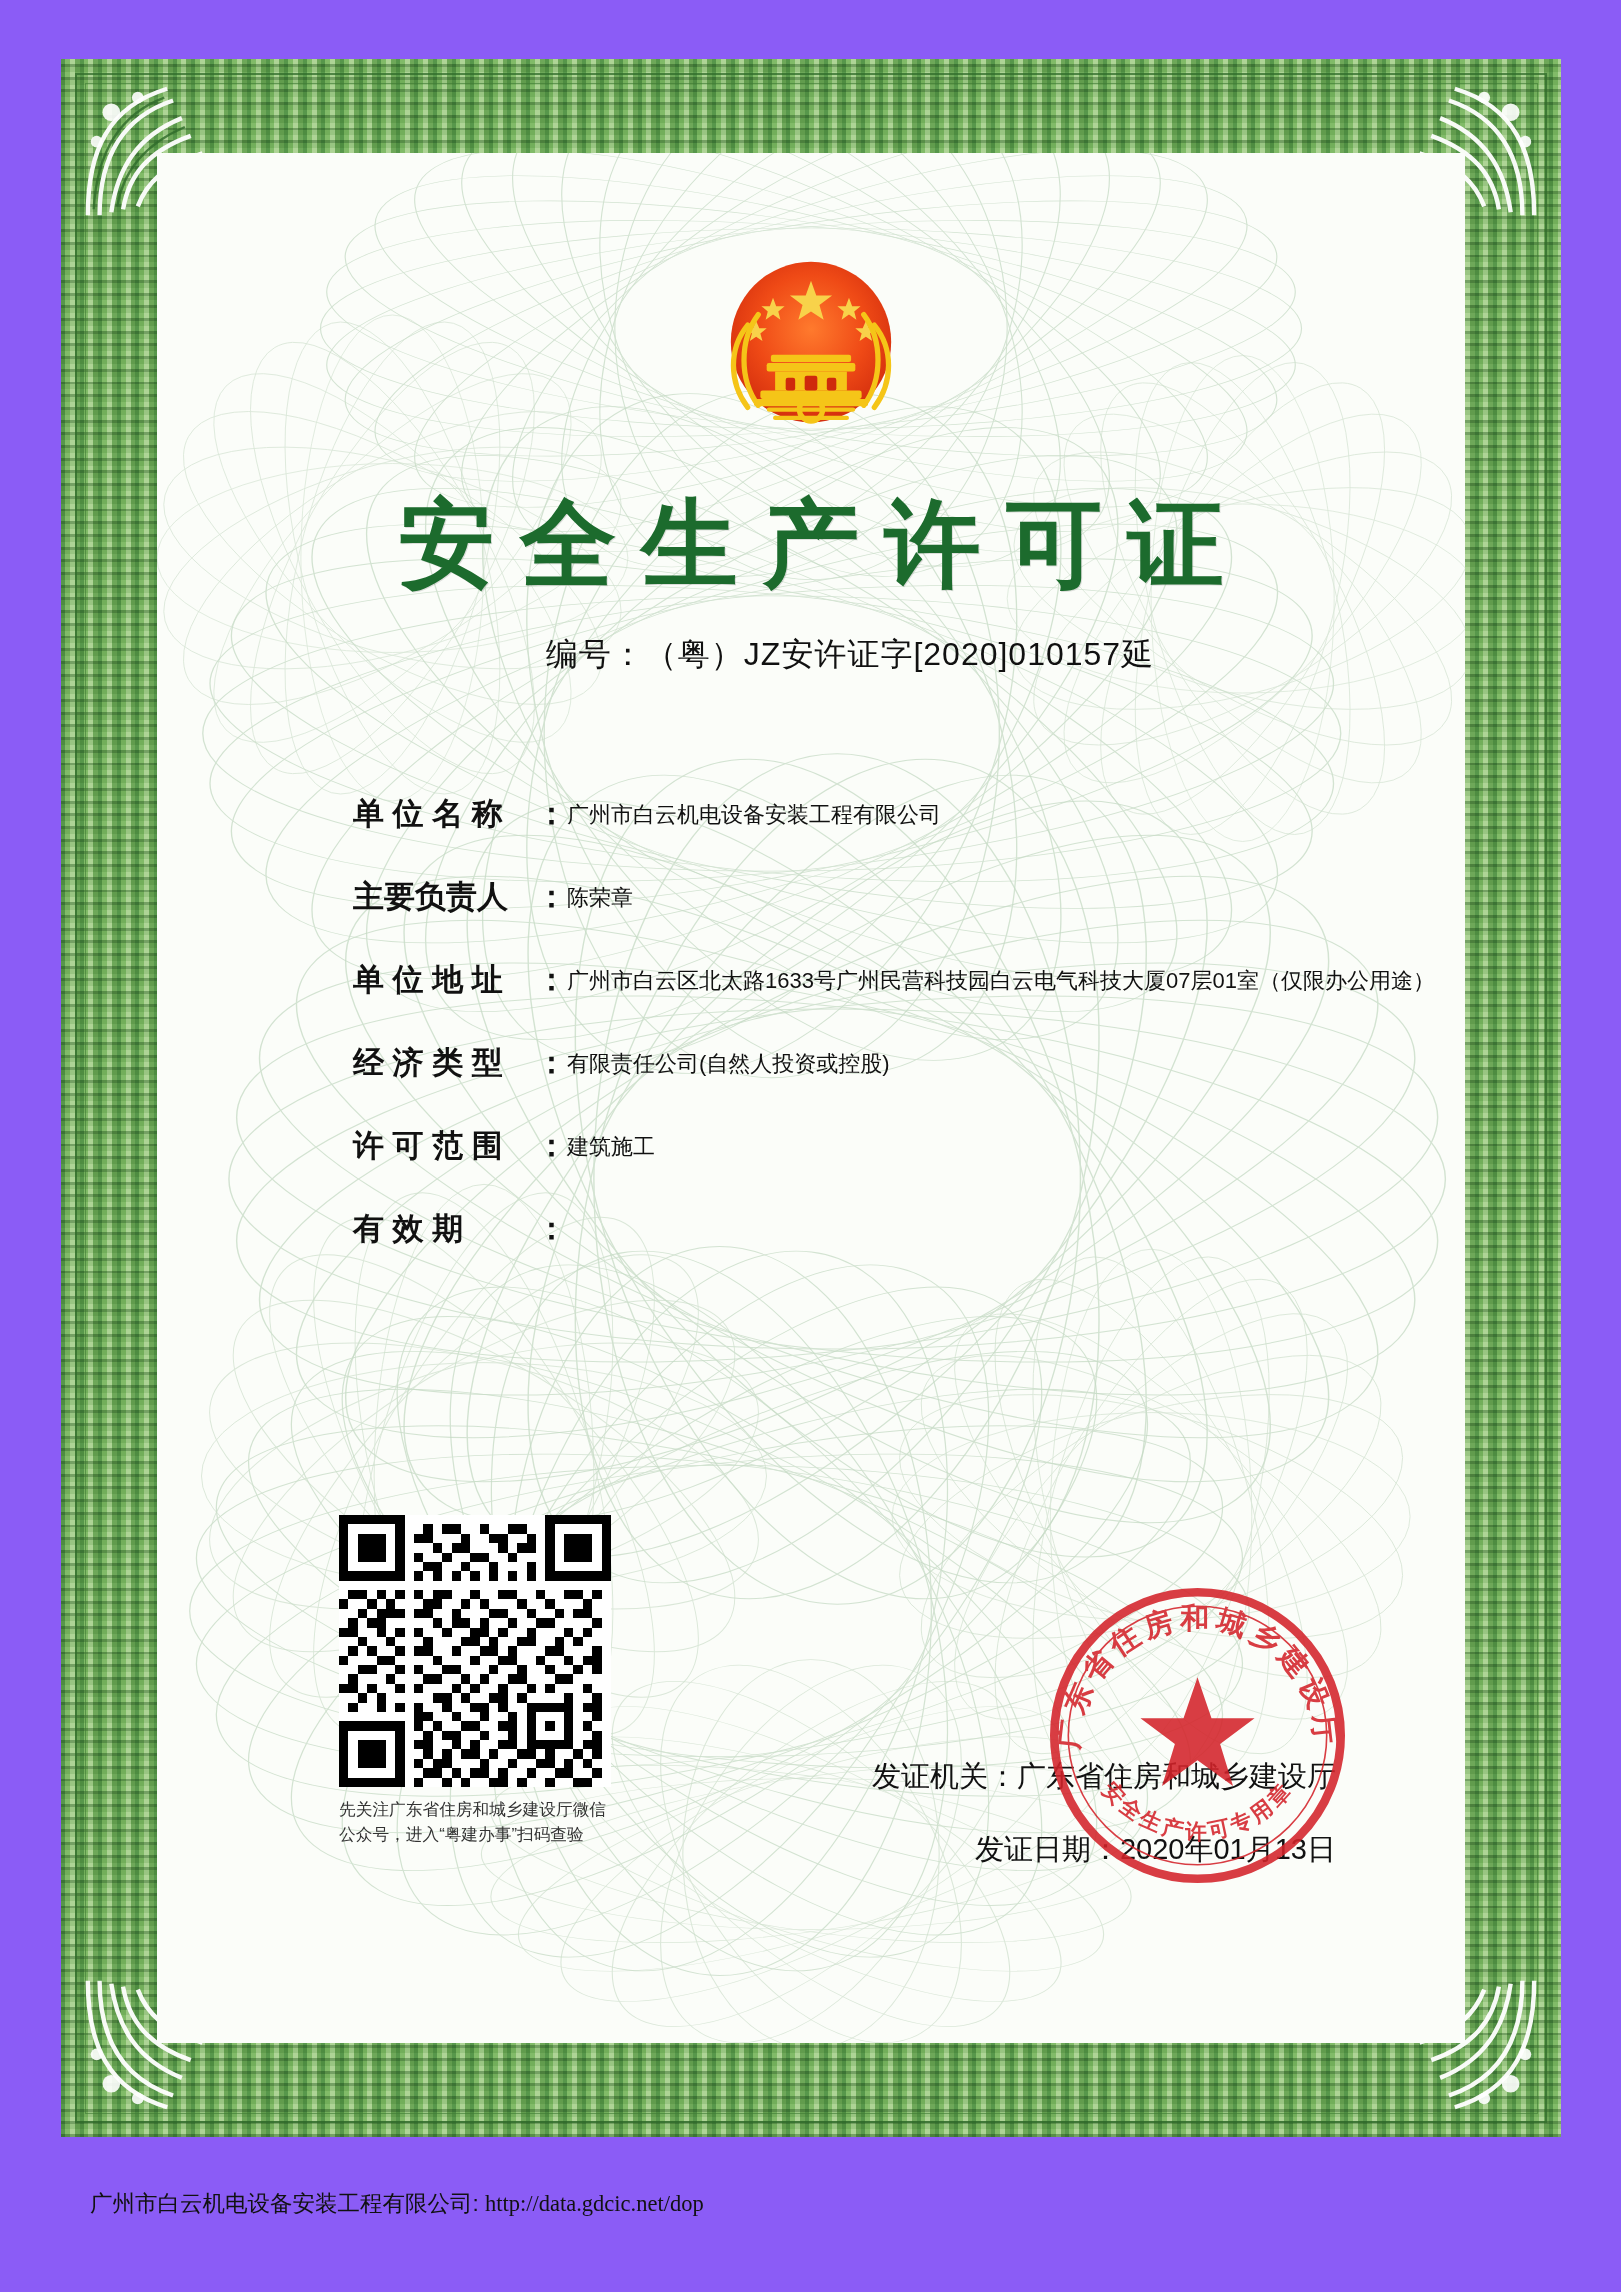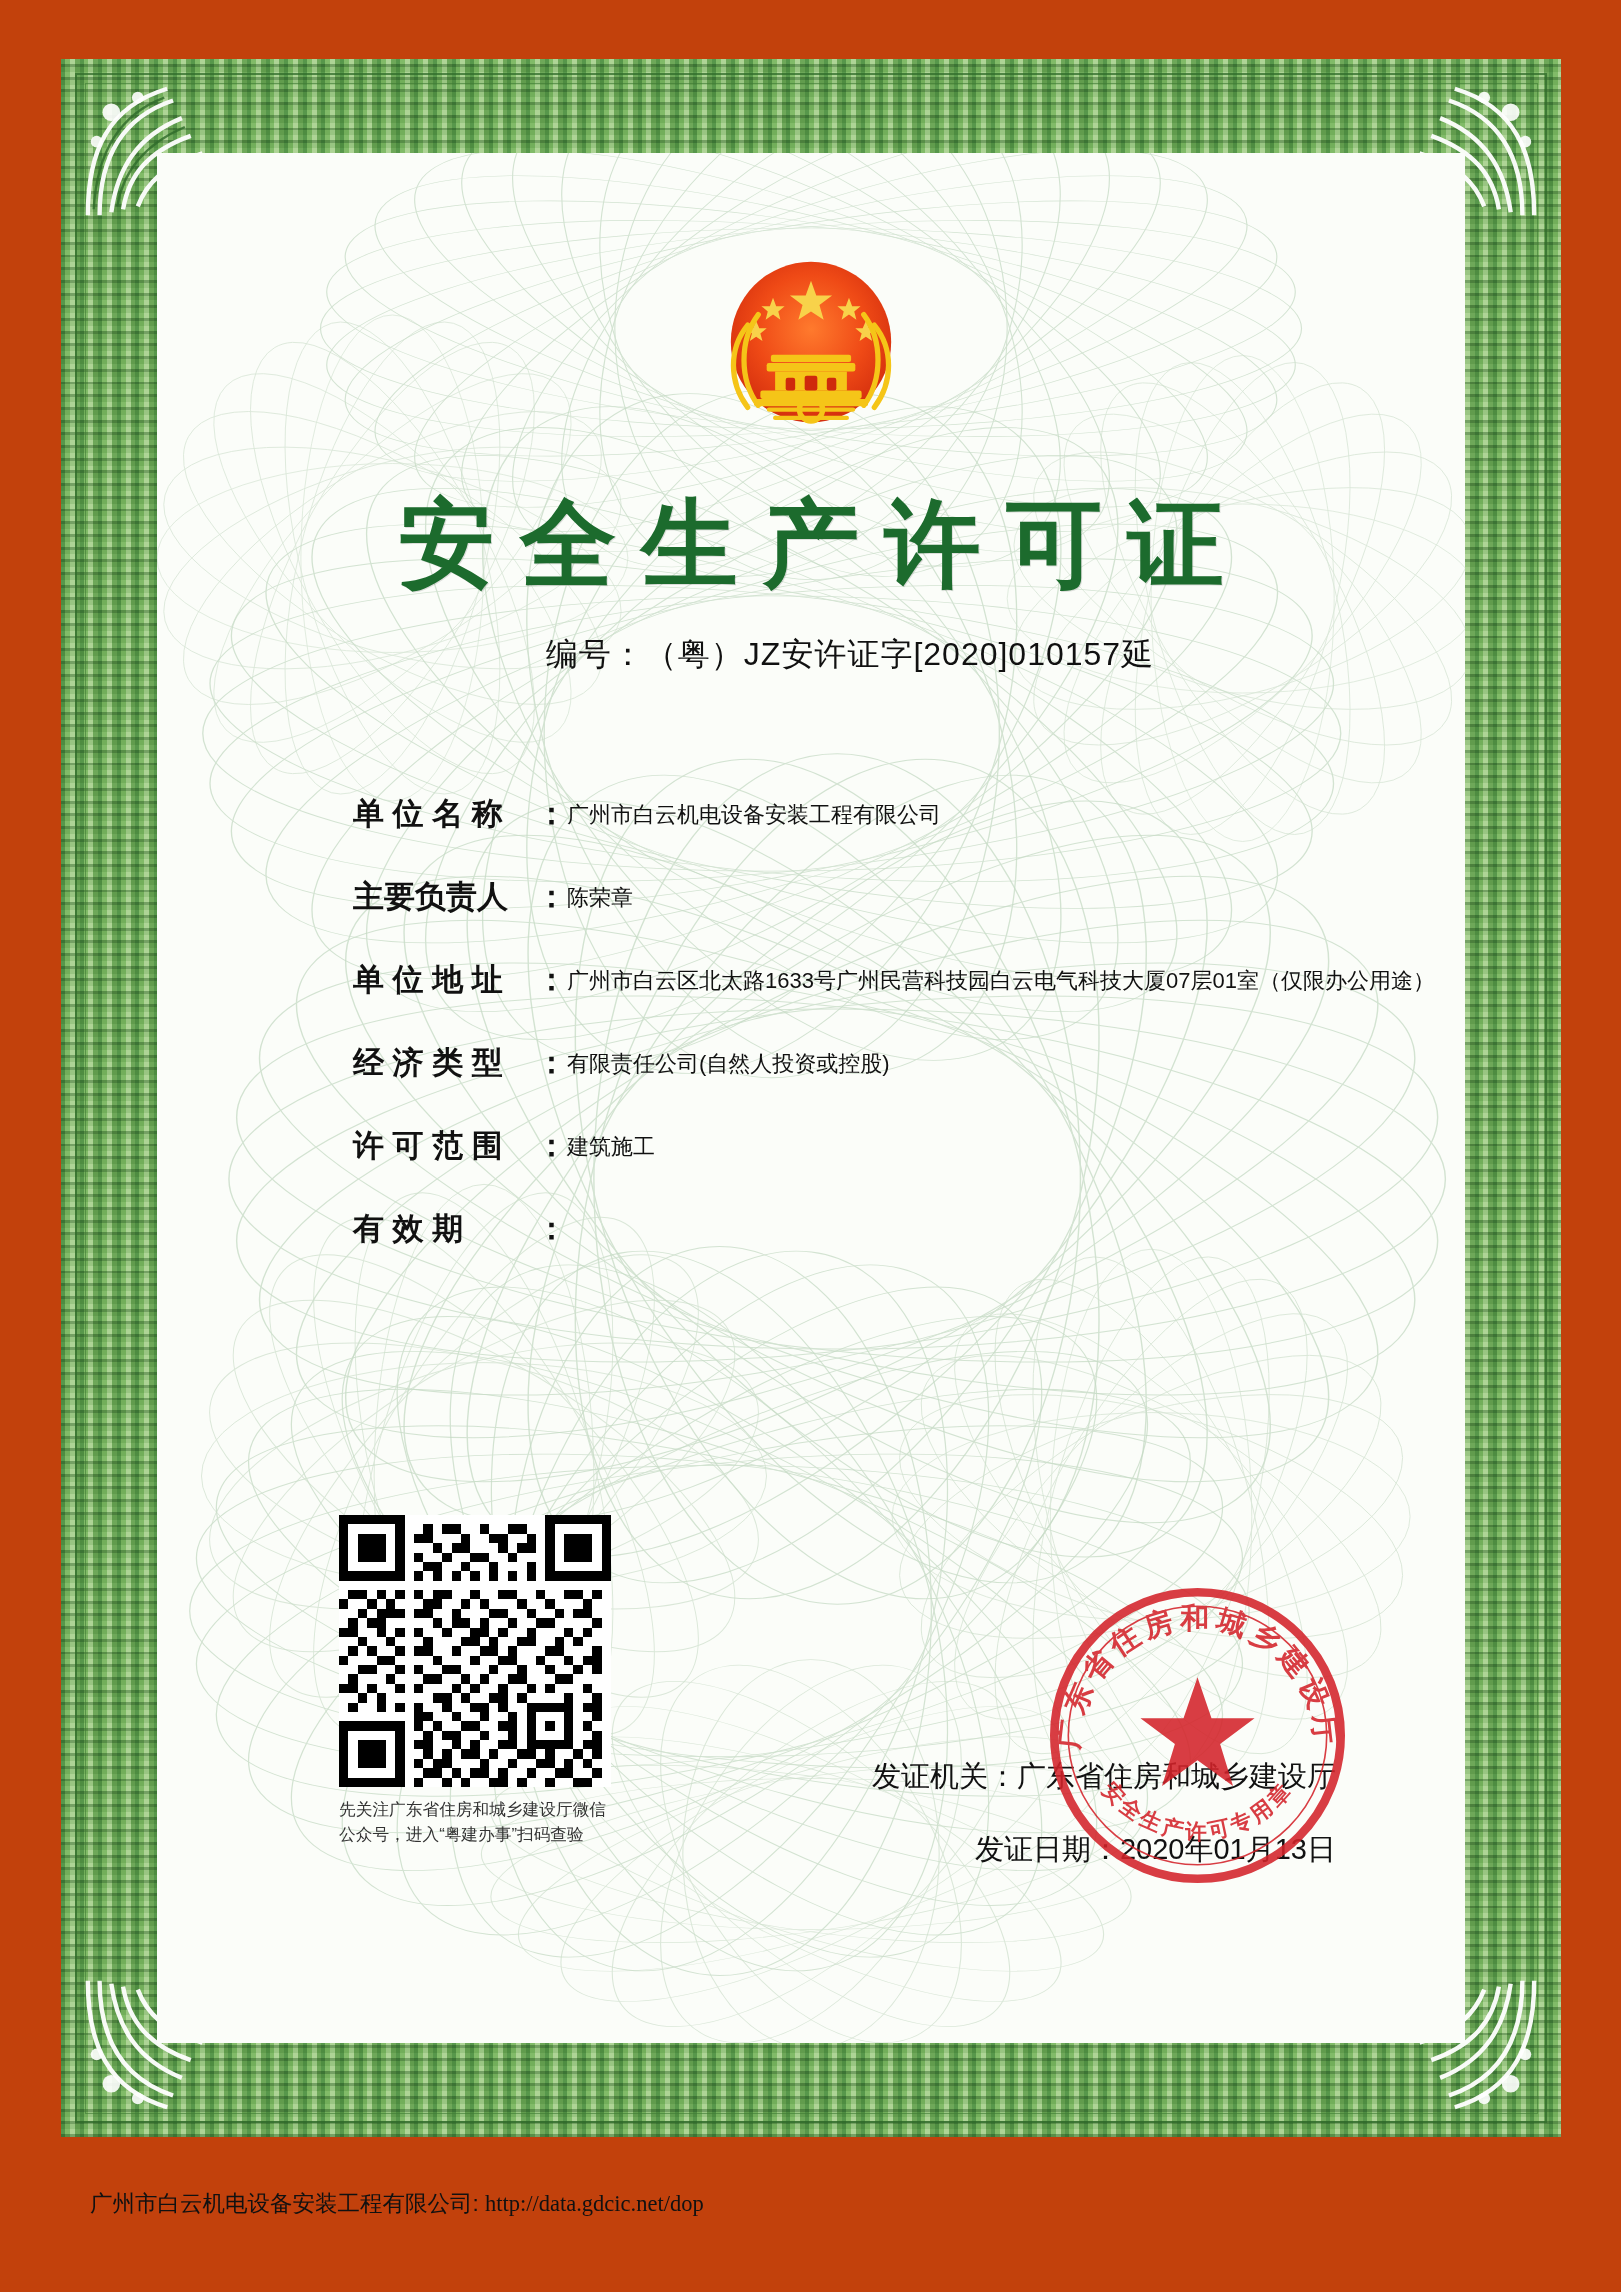--- a/index.html
+++ b/index.html
@@ -14,21 +14,21 @@
     position: relative;
     overflow: hidden;
   }
 
   
   .page {
     position: absolute;
     left: 0; top: 0;
     width: 1621px;
     height: 2293px;
-    background: #c2410c;
+    background: #8b5cf6;
   }
 
   
   .cert {
     position: absolute;
     left: 61px;
     top: 59px;
     width: 1500px;
     height: 2078px;
     background: #f7faf4;

